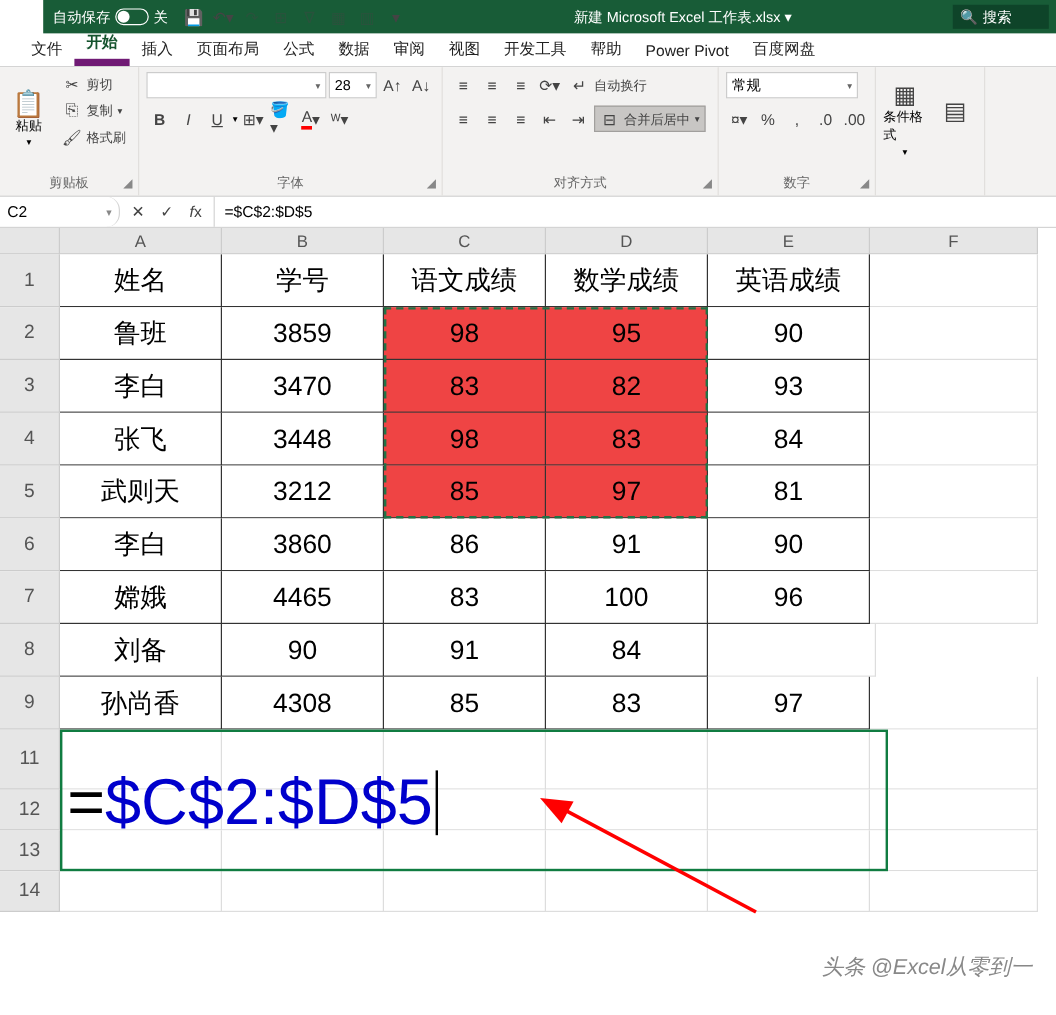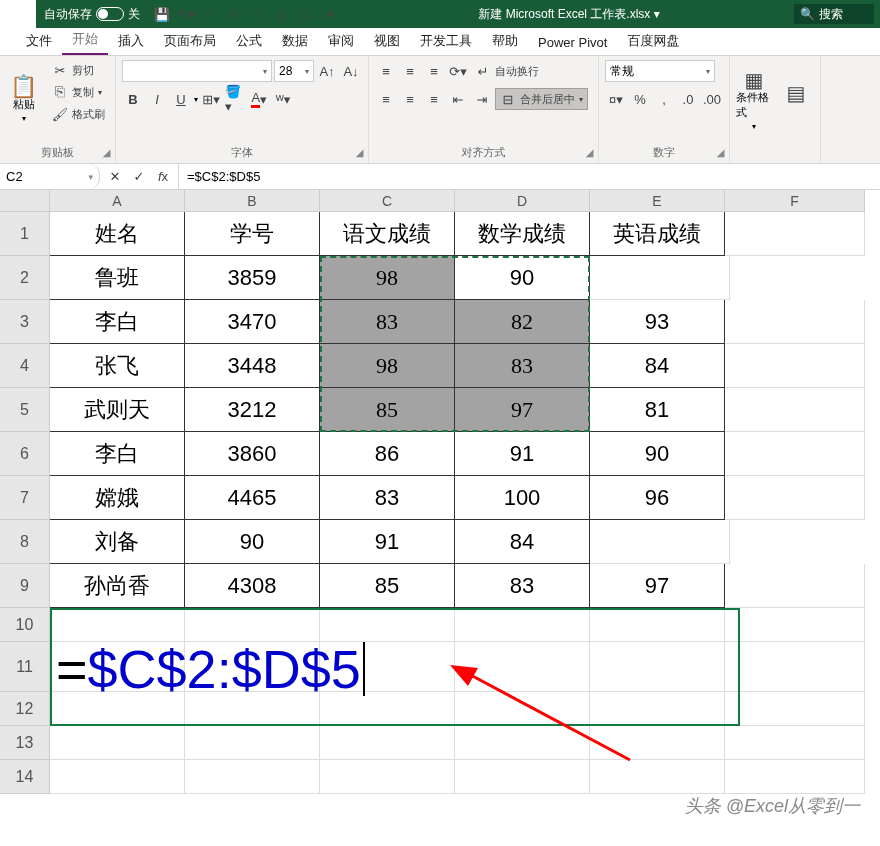--- a/index.html
+++ b/index.html
@@ -11,21 +11,21 @@
 .toggle-off { width:28px; height:14px; border:1px solid #fff; border-radius:7px; position:relative; }
 .toggle-off::after { content:""; position:absolute; width:10px; height:10px; border-radius:50%; background:#fff; top:1px; left:1px; }
 .qat { display:flex; gap:8px; padding:0 6px; align-items:center; }
 .qat .ic { width:16px; height:16px; display:flex; align-items:center; justify-content:center; font-size:13px; }
 .title-center { flex:1; text-align:center; font-size:12px; }
 .searchbox { background:#0e4429; height:20px; width:80px; margin-right:6px; display:flex; align-items:center; padding:0 6px; font-size:12px; gap:4px; }
 
 
 .tabs { height:28px; background:#fff; display:flex; align-items:flex-end; border-bottom:1px solid #d4d4d4; font-size:13px;padding-left:16px; }
 .tab { padding:5px 10px; color:#222; cursor:pointer; }
-.tab.active { border-bottom:2px solid #701a75; color:#737373; font-weight:400; }
+.tab.active { border-bottom:6px solid #701a75; color:#14532d; font-weight:700; }
 
 
 .ribbon { height:108px; background:#f3f2f1; display:flex; border-bottom:1px solid #d4d4d4; }
 .group { border-right:1px solid #e1dfdd; display:flex; flex-direction:column; position:relative; padding:4px 6px 0 6px; }
 .group-label { text-align:center; font-size:11px; color:#666; padding:3px 0; margin-top:auto; }
 .group-body { display:flex; gap:6px; flex:1; }
 .vstack { display:flex; flex-direction:column; gap:2px; }
 .hstack { display:flex; gap:2px; align-items:center; }
 .btn-big { width:36px; display:flex; flex-direction:column; align-items:center; justify-content:center; gap:2px; font-size:11px; }
 .btn-sm { display:flex; align-items:center; gap:4px; font-size:11px; padding:2px 4px; color:#444; }
@@ -46,21 +46,21 @@
 
 .grid { position:relative; }
 .colheads { display:flex; height:22px; }
 .corner { width:50px; background:#e6e6e6; border-right:1px solid #ccc; border-bottom:1px solid #ccc; }
 .ch { background:#e6e6e6; border-right:1px solid #ccc; border-bottom:1px solid #ccc; display:flex; align-items:center; justify-content:center; font-size:14px; color:#555; }
 .row { display:flex; }
 .rh { width:50px; background:#e6e6e6; border-right:1px solid #ccc; border-bottom:1px solid #ccc; display:flex; align-items:center; justify-content:center; font-size:16px; color:#555; }
 .cell { border-right:1px solid #333; border-bottom:1px solid #333; display:flex; align-items:center; justify-content:center; font-size:22px; background:#fff; }
 .cell.head { font-size:22px; font-weight:400; }
 .cell.nb { border-right:1px solid #ddd; border-bottom:1px solid #ddd; }
-.marching { background:#a3a3a3;font-family:Liberation Serif, serif; }
+.marching { background:#ef4444; }
 .col-A{width:135px;} .col-B{width:135px;} .col-C{width:135px;} .col-D{width:135px;} .col-E{width:135px;} .col-F{width:140px;}
 .r-data{height:44px;} .r-head{height:44px;} .r-small{height:34px;}
 
 
 .ants { position:absolute; border:2px dashed #217346; pointer-events:none; }
 
 .greenbox { position:absolute; border:2px solid #107c41; pointer-events:none; }
 
 .bigformula { position:absolute; font-size:54px; font-weight:400; color:#000; display:flex; align-items:center; }
 .bigformula .blue { color:#0000cc; }
@@ -264,20 +264,21 @@
     <div class="cell head col-E">数学成绩</div>
     <div class="cell head col-D">英语成绩</div>
     <div class="cell nb col-F"></div>
   </div>
 
   <div class="row r-data">
       <div class="rh">2</div>
       <div class="cell col-A">鲁班</div>
       <div class="cell col-B">3859</div>
       <div class="cell marching col-C">98</div>
+      <div class="cell marching col-D">95</div>
       <div class="cell col-E">90</div>
       <div class="cell nb col-F"></div>
     </div>
   <div class="row r-data">
       <div class="rh">3</div>
       <div class="cell col-A">李白</div>
       <div class="cell col-B">3470</div>
       <div class="cell marching col-C">83</div>
       <div class="cell marching col-D">82</div>
       <div class="cell col-E">93</div>
@@ -330,29 +331,20 @@
   <div class="row r-data">
       <div class="rh">9</div>
       <div class="cell col-A">孙尚香</div>
       <div class="cell col-B">4308</div>
       <div class="cell col-C">85</div>
       <div class="cell col-D">83</div>
       <div class="cell col-E">97</div>
       <div class="cell nb col-F"></div>
     </div>
 
-  <div class="row r-small">
-      <div class="rh">10</div>
-      <div class="cell nb col-A"></div>
-      <div class="cell nb col-B"></div>
-      <div class="cell nb col-C"></div>
-      <div class="cell nb col-D"></div>
-      <div class="cell nb col-E"></div>
-      <div class="cell nb col-F"></div>
-    </div>
   <div class="row" style="height:50px">
       <div class="rh">11</div>
       <div class="cell nb col-A"></div>
       <div class="cell nb col-B"></div>
       <div class="cell nb col-C"></div>
       <div class="cell nb col-D"></div>
       <div class="cell nb col-E"></div>
       <div class="cell nb col-F"></div>
     </div>
   <div class="row r-small">

